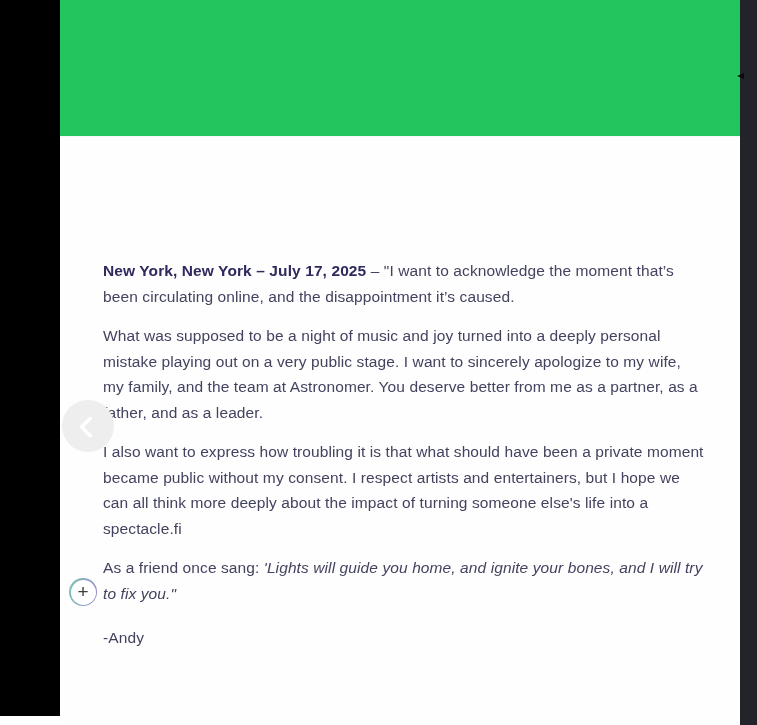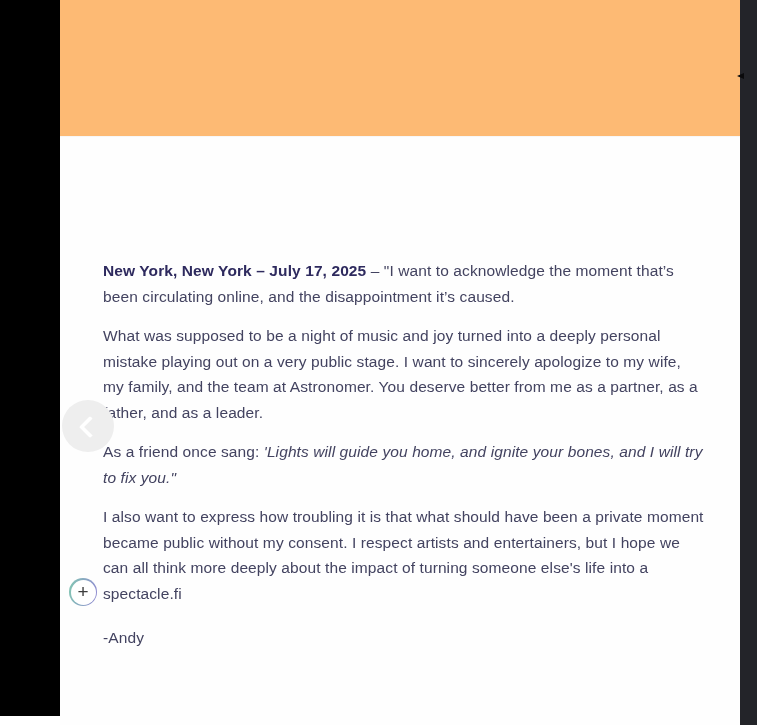--- a/index.html
+++ b/index.html
@@ -31,21 +31,21 @@
     position: absolute;
     left: 737px; top: 73px;
     width: 7px; height: 6px;
     background: #0a0a0c;
     clip-path: polygon(0 50%, 100% 0, 100% 100%);
   }
   .content {
     position: absolute;
     left: 60px; top: 0;
     width: 680px; height: 725px;
-    background: #fdba74;
+    background: #22c55e;
     text-decoration: underline;
   }
   .statement-image {
     position: absolute;
     left: 0; top: 136px;
     width: 680px; height: 589px;
     background: #fefefe;
     border-top: 1px solid #f7f7f7;
   }
   .page-title {
@@ -139,23 +139,23 @@
       <div>Statement from</div>
       <div>CEO Andy Byron</div>
     </h1>
 
     <div class="body-copy">
       <p><span class="p-lead-bold">New York, New York – July 17, 2025</span><span> – "I want to acknowledge the moment that’s been circulating online, and the disappointment it’s caused.</span></p>
 
       <p>What was supposed to be a night of music and joy turned into a deeply personal mistake playing out on a very public stage. I want to sincerely apologize to my wife, my family, and the team at Astronomer. You deserve better from me as a partner, as a father, and as a leader.</p>
 
 
+      <p>I also want to express how troubling it is that what should have been a private moment became public without my consent. I respect artists and entertainers, but I hope we can all think more deeply about the impact of turning someone else's life into a spectacle.fi</p>
+
       <p><span>As a friend once sang: </span><span class="quote-italic">'Lights will guide you home, and ignite your bones, and I will try to fix you."</span></p>
-
-      <p>I also want to express how troubling it is that what should have been a private moment became public without my consent. I respect artists and entertainers, but I hope we can all think more deeply about the impact of turning someone else's life into a spectacle.fi</p>
 
       <p class="signature">-Andy</p>
     </div>
   </div>
 
   <div class="frame-left"></div>
   <div class="frame-right"></div>
   <div class="frame-notch"></div>
 
   <button class="prev-button">

